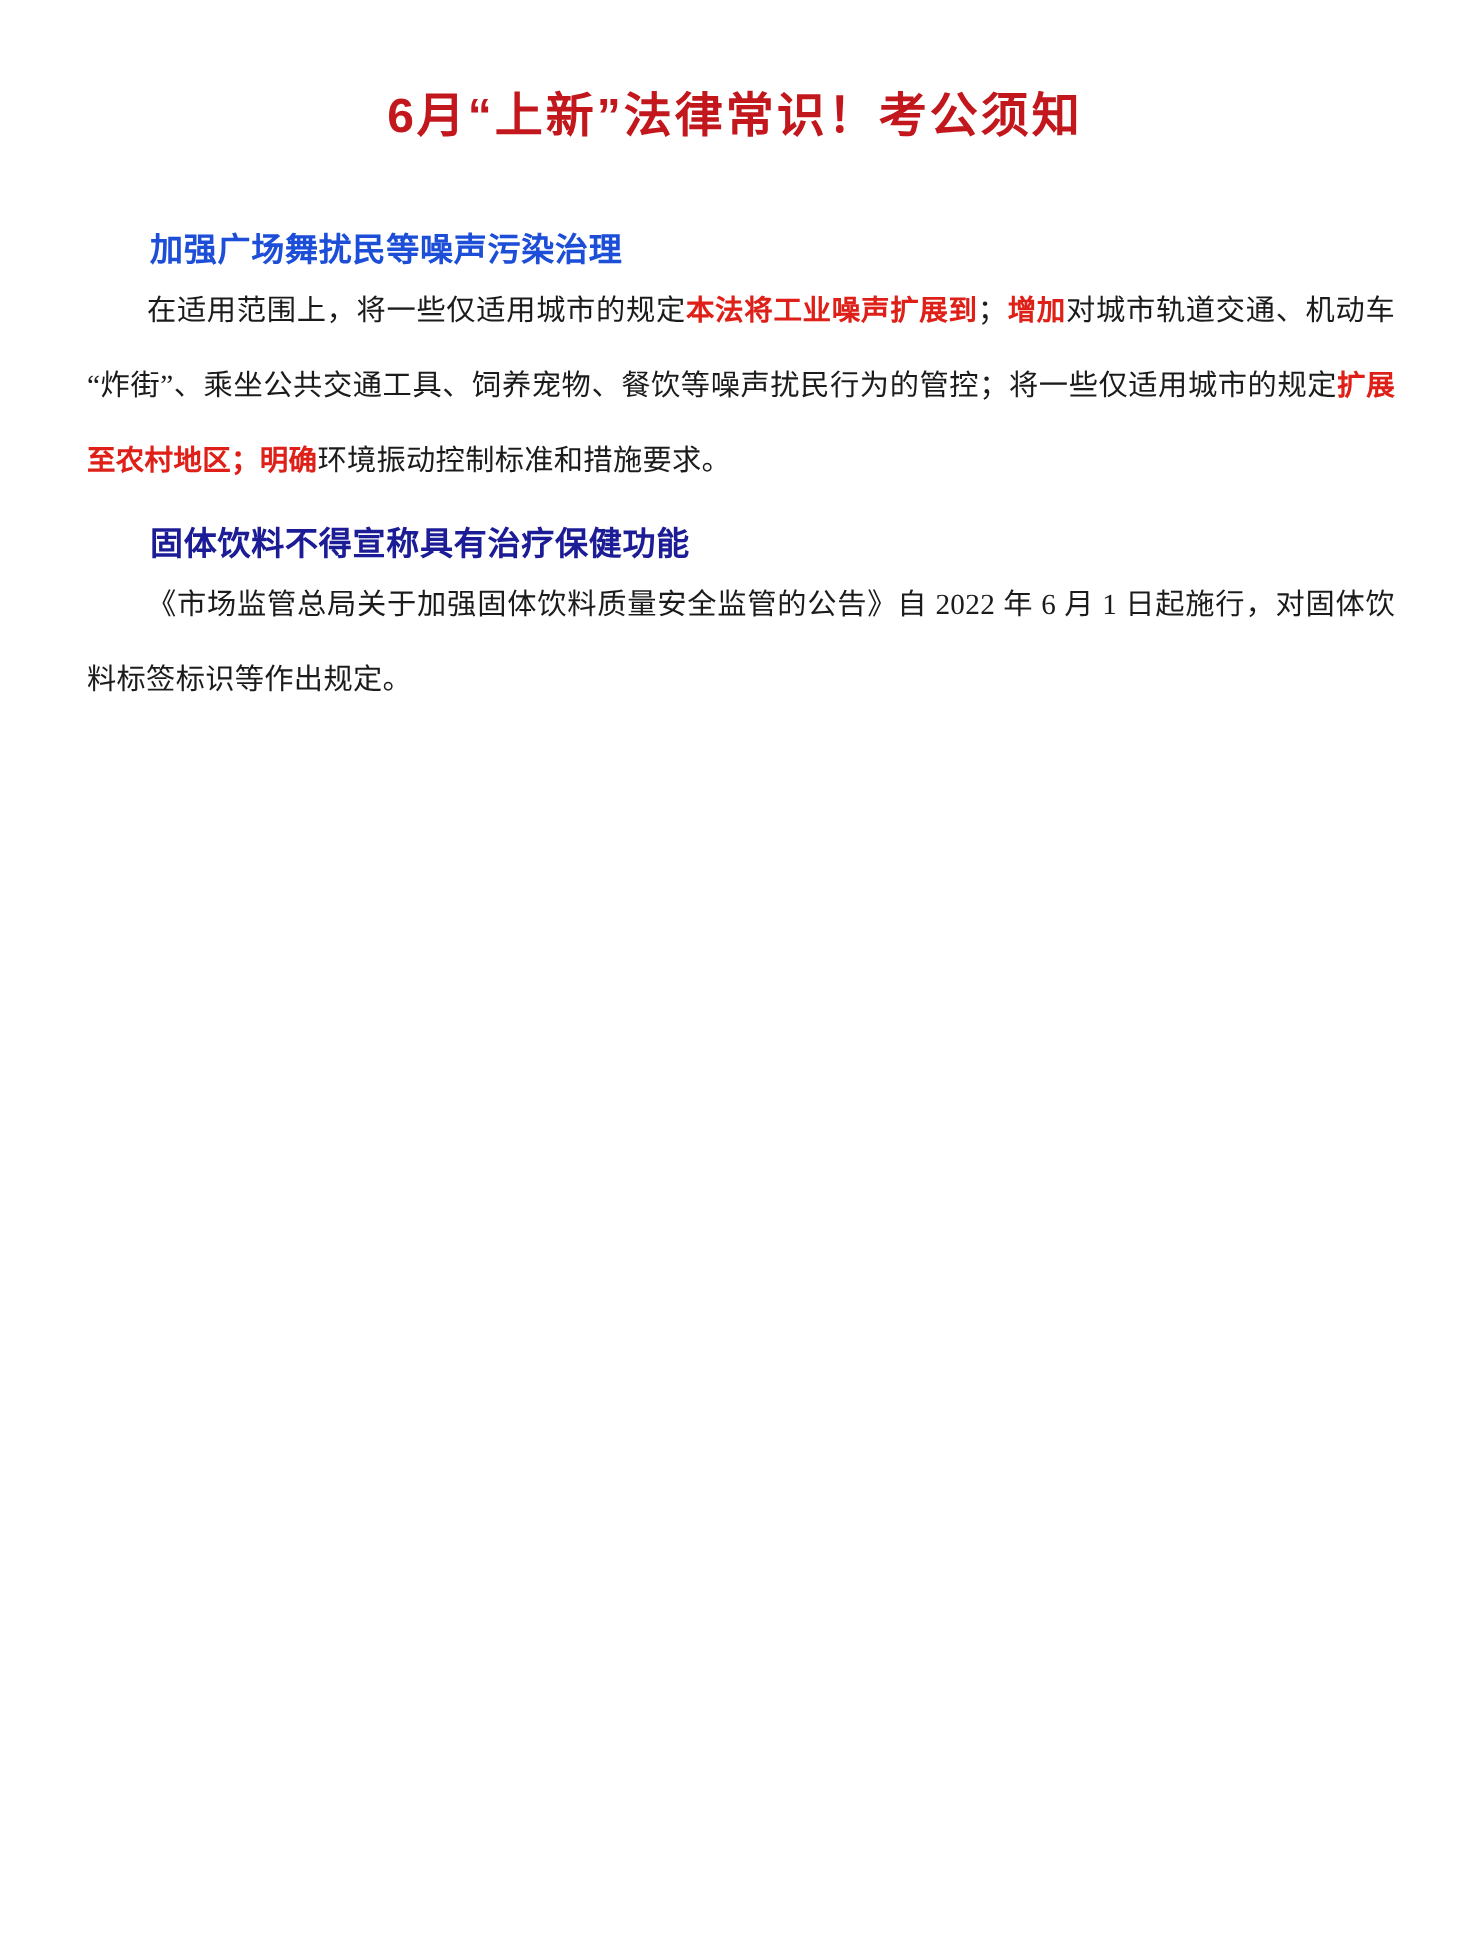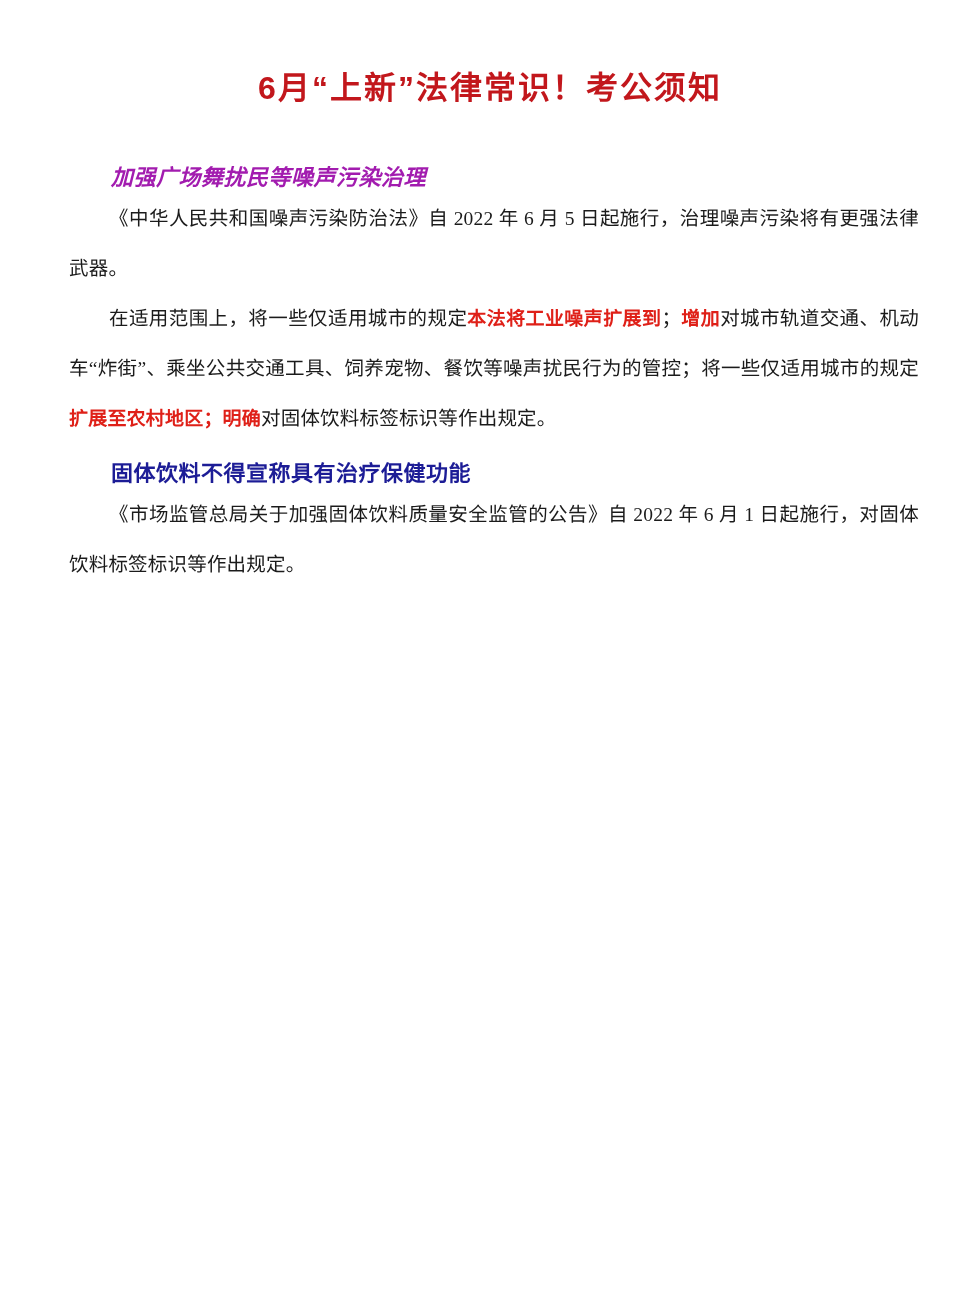--- a/index.html
+++ b/index.html
@@ -14,21 +14,21 @@
     font-family: "Liberation Serif", "DejaVu Serif", serif;
     overflow: hidden;
   }
 
   .page {
     position: relative;
     width: 980px;
     height: 976px;
     background: #ffffff;
     box-sizing: border-box;
-    padding: 11px;
+    padding: 0;
   }
 
   
   .doc-title {
     text-align: center;
     color: #C2171C;
     font-family: "Liberation Sans", "DejaVu Sans", sans-serif;
     font-weight: bold;
     font-size: 32px;
     letter-spacing: 2px;
@@ -104,25 +104,24 @@
 </style>
 </head>
 <body style="background: rgb(255, 255, 255);">
 
 <div class="page">
 
   <h1 class="doc-title" style="color: rgb(194, 23, 28);">6月“上新”法律常识！考公须知</h1>
 
   <div class="content">
 
-    <h2 class="section-heading sec1-heading" style="color: #a21caf; font-style: italic;">加强广场舞扰民等噪声污染治理</h2>
+    <h2 class="section-heading sec1-heading" style="color: #1d4ed8;">加强广场舞扰民等噪声污染治理</h2>
 
-    <p class="para p1"><span>《中华人民共和国噪声污染防治法》自 2022 年 6 月 5 日起施行，治理噪声污染将有更强法律武器。</span></p>
 
-    <p class="para p2"><span>在适用范围上，将一些仅适用城市的规定</span><span class="hl" style="color: rgb(223, 32, 24);">本法将工业噪声扩展到</span><span>；</span><span class="hl" style="color: rgb(223, 32, 24);">增加</span><span>对城市轨道交通、机动车“炸街”、乘坐公共交通工具、饲养宠物、餐饮等噪声扰民行为的管控；将一些仅适用城市的规定</span><span class="hl" style="color: rgb(223, 32, 24);">扩展至农村地区；明确</span><span>对固体饮料标签标识等作出规定。</span></p>
+    <p class="para p2"><span>在适用范围上，将一些仅适用城市的规定</span><span class="hl" style="color: rgb(223, 32, 24);">本法将工业噪声扩展到</span><span>；</span><span class="hl" style="color: rgb(223, 32, 24);">增加</span><span>对城市轨道交通、机动车“炸街”、乘坐公共交通工具、饲养宠物、餐饮等噪声扰民行为的管控；将一些仅适用城市的规定</span><span class="hl" style="color: rgb(223, 32, 24);">扩展至农村地区；明确</span><span>环境振动控制标准和措施要求。</span></p>
 
 
     <h2 class="section-heading sec2-heading" style="color: rgb(28, 28, 150); margin-top: 15px;">固体饮料不得宣称具有治疗保健功能</h2>
 
     <p class="para p4"><span>《市场监管总局关于加强固体饮料质量安全监管的公告》自 2022 年 6 月 1 日起施行，对固体饮料标签标识等作出规定。</span></p>
 
 
 
   </div>
 </div>

